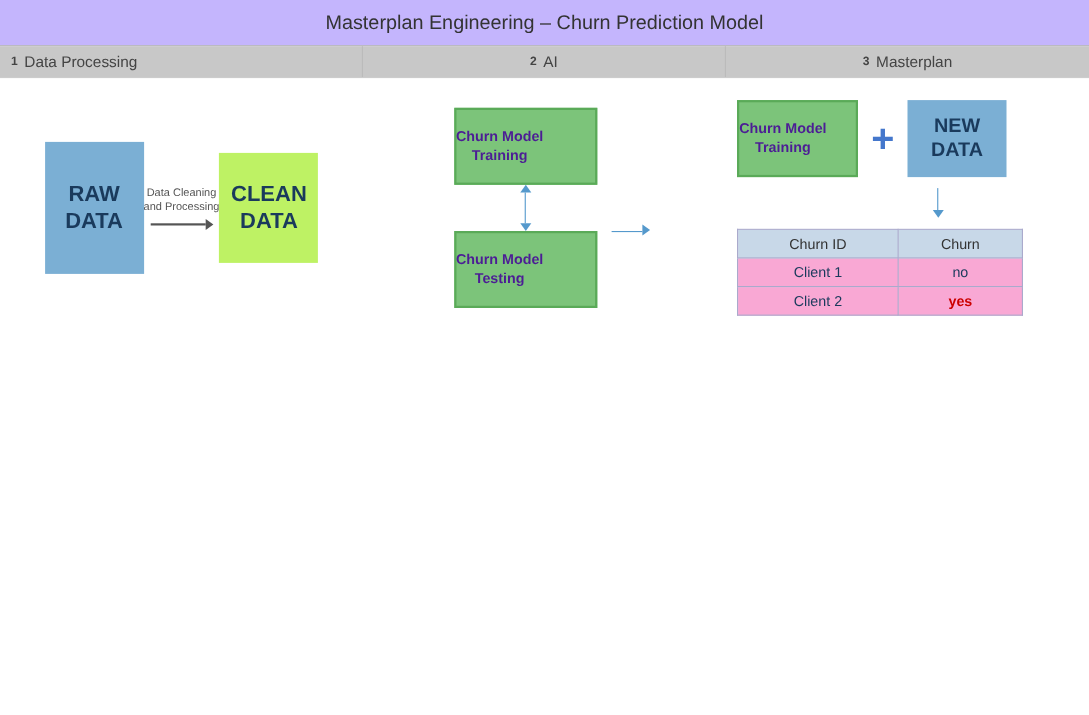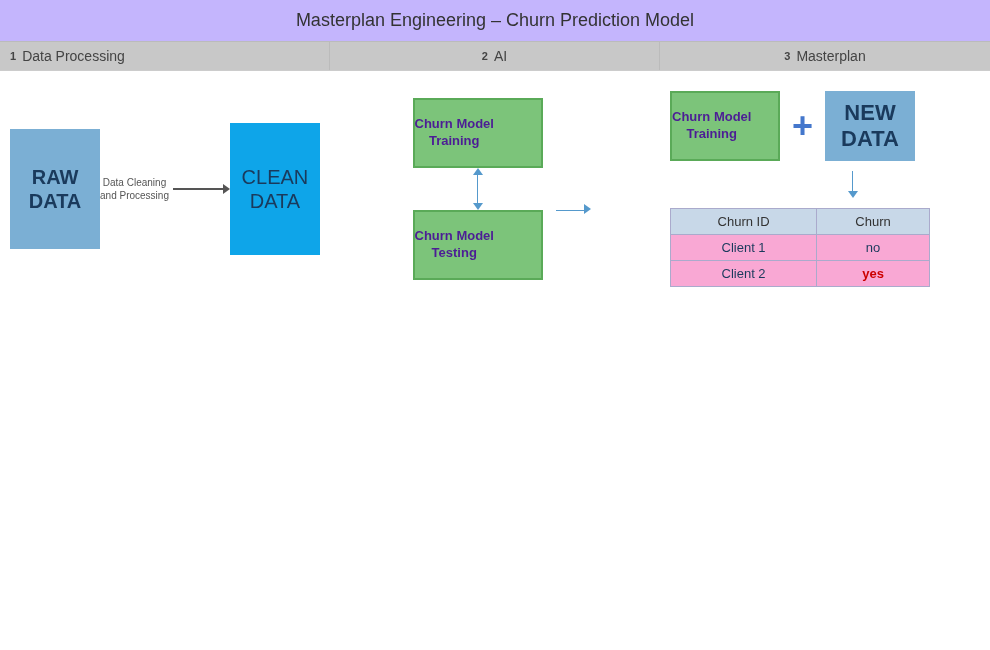--- a/index.html
+++ b/index.html
@@ -66,21 +66,21 @@
       height: 120px;
       display: flex;
       align-items: center;
       justify-content: center;
       text-align: center;
       line-height: 1.2;
     }
 
     .arrow-label {
       display: flex;
-      flex-direction: row;
+      flex-direction: column;
       align-items: center;
       gap: 4px;
     }
 
     .arrow-label-text {
       font-size: 10px;
       color: #555;
       text-align: center;
       line-height: 1.3;
     }
@@ -98,26 +98,26 @@
 
     .arrow-head {
       width: 0;
       height: 0;
       border-top: 5px solid transparent;
       border-bottom: 5px solid transparent;
       border-left: 7px solid #555;
     }
 
     .box-clean-data {
-      background: #0ea5e9;
+      background: #bef264;
       color: #1a3a5c;
       font-size: 20px;
-      font-weight: normal;
+      font-weight: bold;
       width: 90px;
-      height: 132px;
+      height: 100px;
       display: flex;
       align-items: center;
       justify-content: center;
       text-align: center;
       line-height: 1.2;
     }
 
     .box-green {
       background: #7cc47a;
       border: 2px solid #5aaa58;
@@ -145,21 +145,21 @@
       width: 0;
       height: 0;
       border-left: 5px solid transparent;
       border-right: 5px solid transparent;
       border-top: 7px solid #5599cc;
     }
 
     .box-new-data {
       background: #7bafd4;
       color: #1a3a5c;
-      font-size: 22px;
+      font-size: 18px;
       font-weight: bold;
       width: 90px;
       height: 70px;
       display: flex;
       align-items: center;
       justify-content: center;
       text-align: center;
       line-height: 1.2;
     }
 

